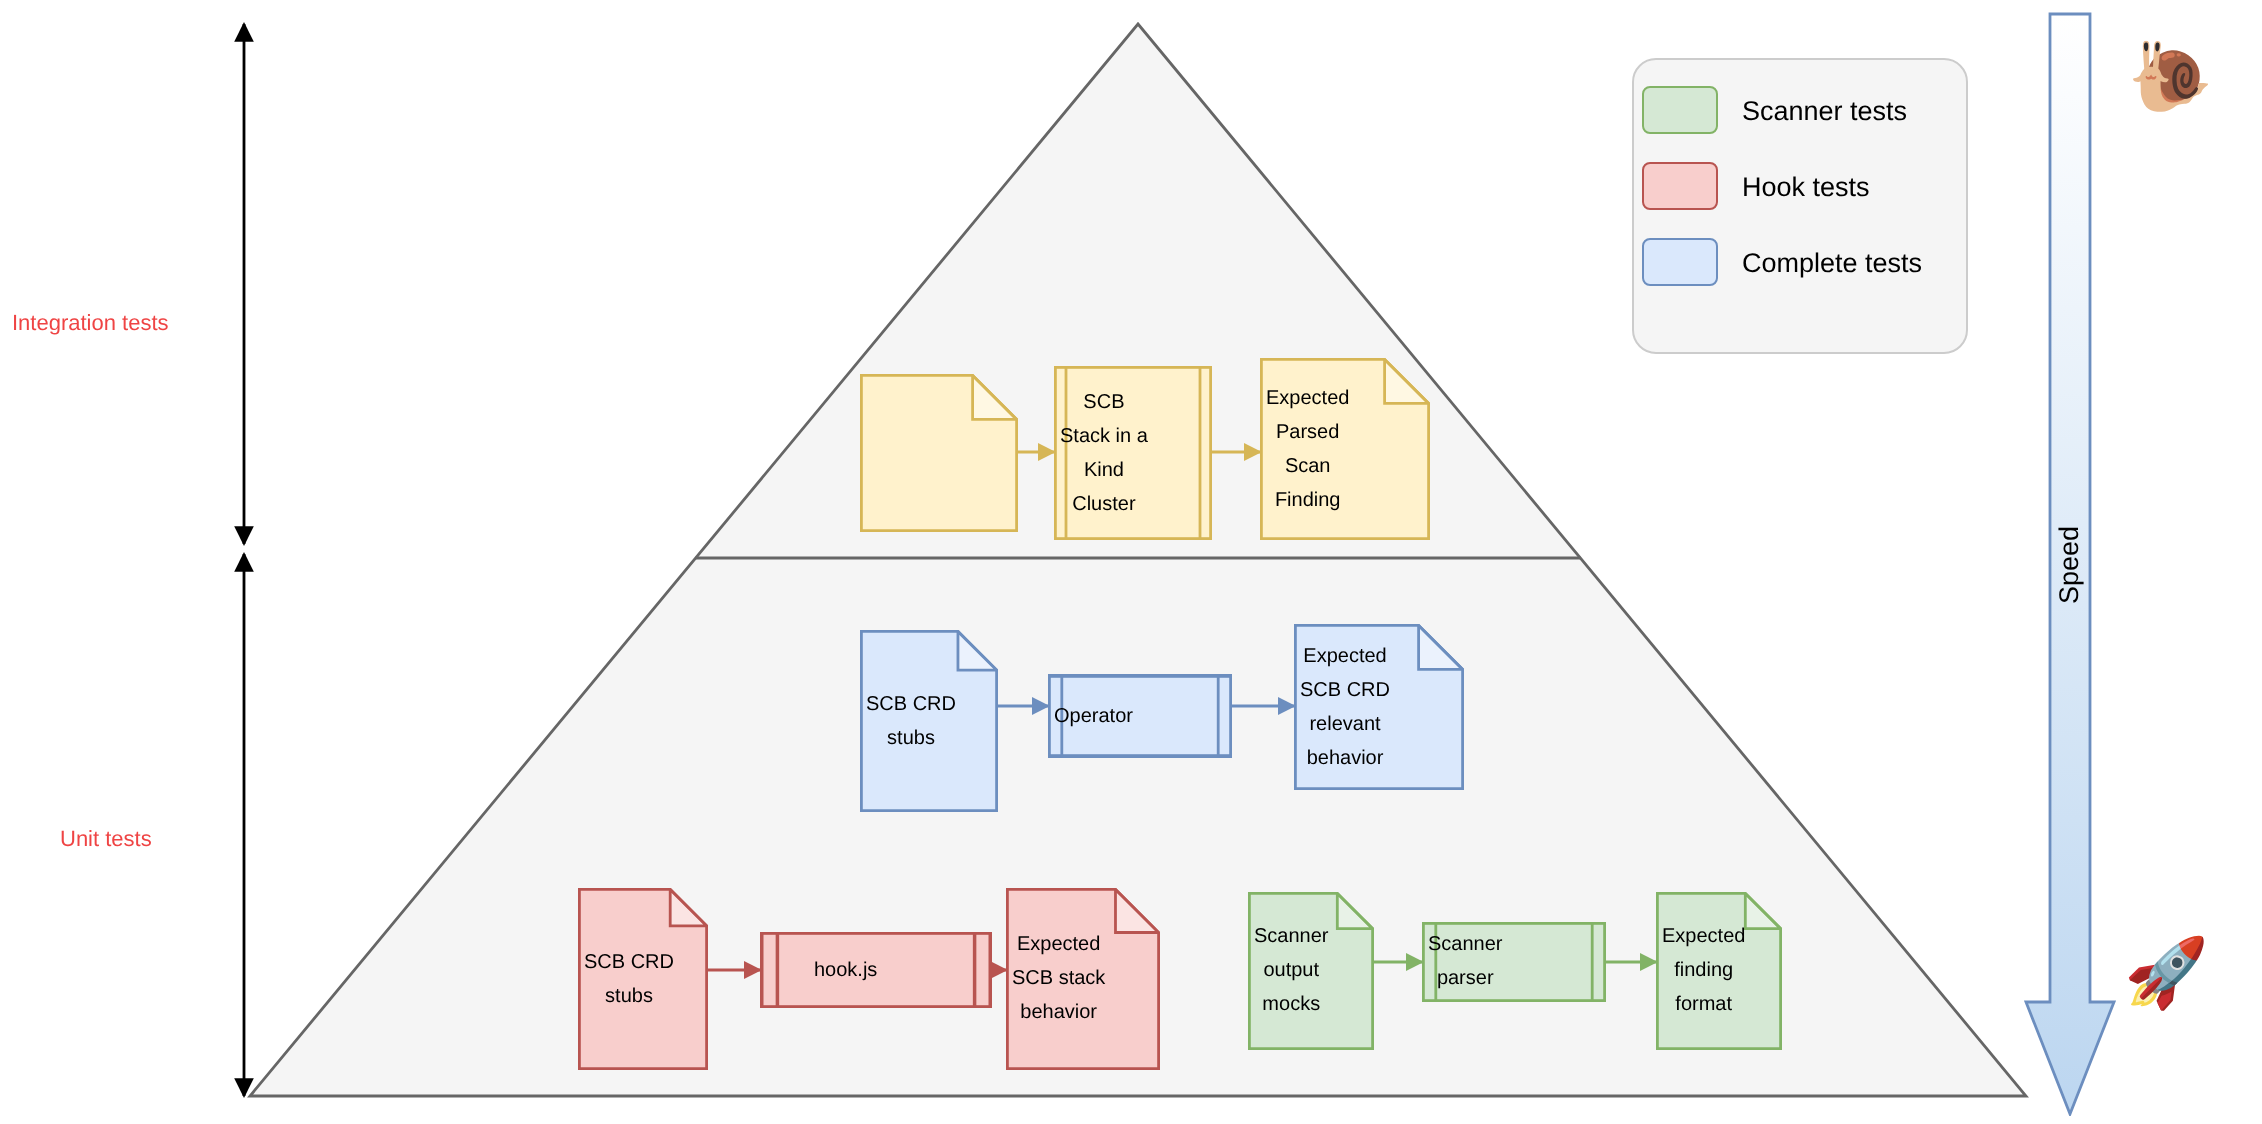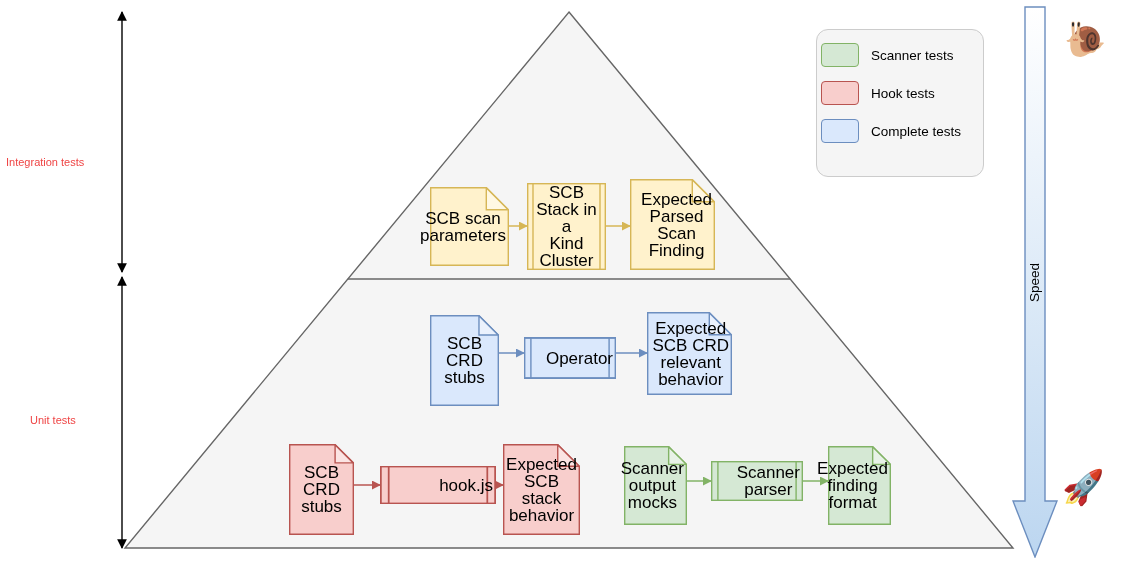--- a/index.html
+++ b/index.html
@@ -8,21 +8,21 @@
   #stage{position:absolute;left:0;top:0;width:1131px;height:562px;}
 
   
   #pyramid-svg{position:absolute;left:0;top:0;width:1131px;height:562px;}
 
   
   .axis-label{position:absolute;font-size:11px;color:#ef4444;white-space:nowrap;}
 
   
   .node{position:absolute;box-sizing:border-box;display:flex;align-items:center;
-        justify-content:flex-end;text-align:center;font-size:17px;line-height:17px;
+        justify-content:flex-start;text-align:center;font-size:10px;line-height:17px;
         color:#000;}
   .node .lbl{position:relative;z-index:3;padding:0 3px;}
   .doc-svg,.proc-svg{position:absolute;left:0;top:0;width:100%;height:100%;z-index:1;}
 
   
   #legend{position:absolute;left:816px;top:29px;width:168px;height:148px;
           background:#f5f5f5;border:1px solid #cccccc;border-radius:12px;
           box-sizing:border-box;padding:10px 0 0 0;}
   .legend-row{display:flex;align-items:center;height:30px;margin:0 0 8px 4px;}
   .legend-swatch{width:38px;height:24px;border-radius:4px;border:1px solid #888;
@@ -89,21 +89,20 @@
       <div class="axis-label" style="left: 6px; top: 156px;">Integration tests</div>
       <div class="axis-label" style="left: 30px; top: 414px;">Unit tests</div>
     </div>
 
   <div id="nodes-layer">
       <div class="node" style="left: 430px; top: 187px; width: 79px; height: 79px;">
         <svg class="doc-svg" viewBox="0 0 79 79" preserveAspectRatio="none" xmlns="http://www.w3.org/2000/svg">
           <path d="M 0.7 0.7 L 56.3 0.7 L 78.3 22.7 L 78.3 78.3 L 0.7 78.3 Z" fill="#fff2cc" stroke="#d6b656" stroke-width="1.4" stroke-linejoin="miter"></path>
           <path d="M 56.3 0.7 L 56.3 22.7 L 78.3 22.7 Z" fill="#ffffff" fill-opacity="0.45" stroke="#d6b656" stroke-width="1.4"></path>
         </svg>
-        <div class="lbl">SCB scan<br>parameters</div>
       </div>
       <div class="node" style="left: 527px; top: 183px; width: 79px; height: 87px;">
         <svg class="proc-svg" viewBox="0 0 79 87" preserveAspectRatio="none" xmlns="http://www.w3.org/2000/svg">
           <rect x="0.7" y="0.7" width="77.6" height="85.6" fill="#fff2cc" stroke="#d6b656" stroke-width="1.4"></rect>
           <line x1="6" y1="0.7" x2="6" y2="86.3" stroke="#d6b656" stroke-width="1.4"></line>
           <line x1="73" y1="0.7" x2="73" y2="86.3" stroke="#d6b656" stroke-width="1.4"></line>
         </svg>
         <div class="lbl">SCB<br>Stack in a<br>Kind<br>Cluster</div>
       </div>
       <div class="node" style="left: 630px; top: 179px; width: 85px; height: 91px;">
@@ -135,21 +134,21 @@
         </svg>
         <div class="lbl">Expected<br>SCB CRD<br>relevant<br>behavior</div>
       </div>
       <div class="node" style="left: 289px; top: 444px; width: 65px; height: 91px;">
         <svg class="doc-svg" viewBox="0 0 65 91" preserveAspectRatio="none" xmlns="http://www.w3.org/2000/svg">
           <path d="M 0.7 0.7 L 46.099999999999994 0.7 L 64.3 18.900000000000002 L 64.3 90.3 L 0.7 90.3 Z" fill="#f8cecc" stroke="#b85450" stroke-width="1.4" stroke-linejoin="miter"></path>
           <path d="M 46.099999999999994 0.7 L 46.099999999999994 18.900000000000002 L 64.3 18.900000000000002 Z" fill="#ffffff" fill-opacity="0.45" stroke="#b85450" stroke-width="1.4"></path>
         </svg>
         <div class="lbl">SCB CRD<br>stubs</div>
       </div>
-      <div class="node" style="left: 380px; top: 466px; width: 116px; height: 38px;">
+      <div class="node" style="left: 380px; top: 466px; width: 116px; height: 38px; padding-left: 24px;">
         <svg class="proc-svg" viewBox="0 0 93 38" preserveAspectRatio="none" xmlns="http://www.w3.org/2000/svg">
           <rect x="0.7" y="0.7" width="91.6" height="36.6" fill="#f8cecc" stroke="#b85450" stroke-width="1.4"></rect>
           <line x1="6.975" y1="0.7" x2="6.975" y2="37.3" stroke="#b85450" stroke-width="1.4"></line>
           <line x1="86.025" y1="0.7" x2="86.025" y2="37.3" stroke="#b85450" stroke-width="1.4"></line>
         </svg>
         <div class="lbl">hook.js</div>
       </div>
       <div class="node" style="left: 503px; top: 444px; width: 77px; height: 91px;">
         <svg class="doc-svg" viewBox="0 0 77 91" preserveAspectRatio="none" xmlns="http://www.w3.org/2000/svg">
           <path d="M 0.7 0.7 L 54.739999999999995 0.7 L 76.3 22.26 L 76.3 90.3 L 0.7 90.3 Z" fill="#f8cecc" stroke="#b85450" stroke-width="1.4" stroke-linejoin="miter"></path>

